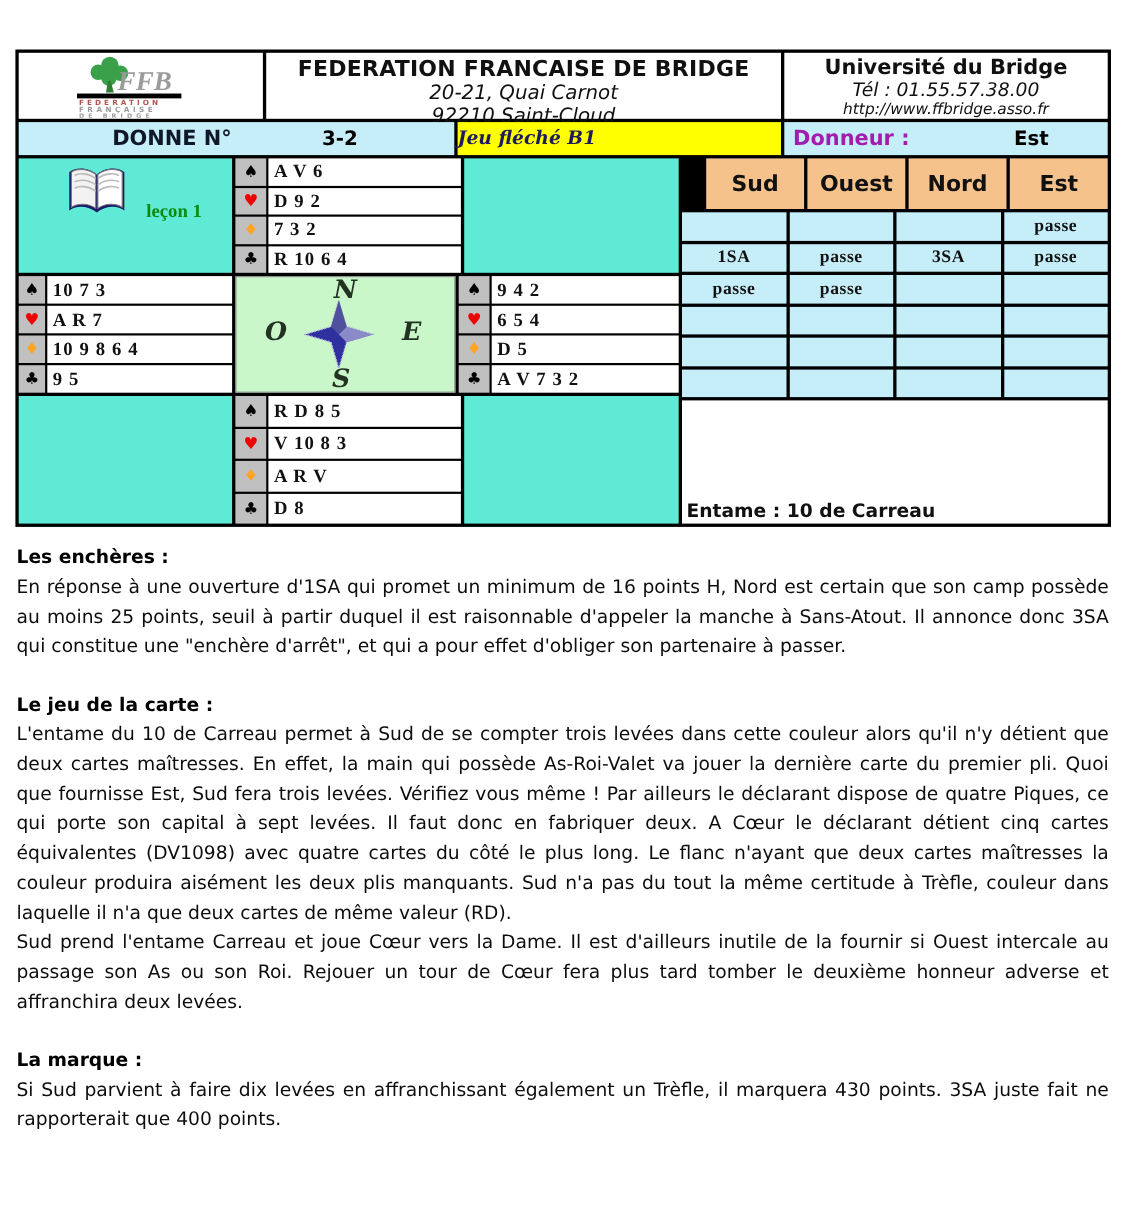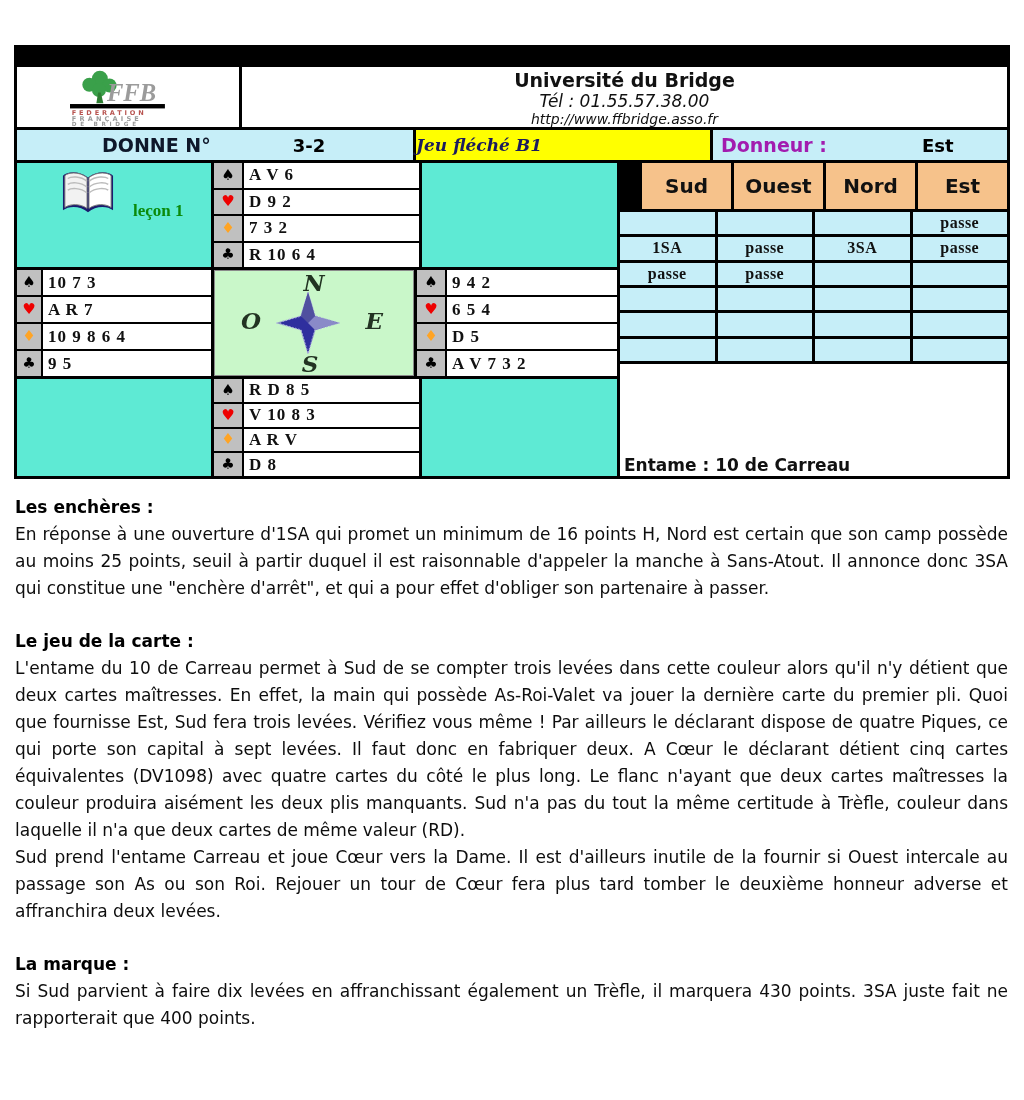--- a/index.html
+++ b/index.html
@@ -5,21 +5,21 @@
   html,body{margin:0;padding:0;background:#fff;}
   body{width:1024px;height:1100px;position:relative;font-family:"DejaVu Sans",sans-serif;color:#111;overflow:hidden;}
 
   
   .sheet{position:absolute;left:14px;top:45px;width:996px;height:434px;background:#000;
          padding:3px;box-sizing:border-box;display:flex;flex-direction:column;gap:3px;}
   .row{display:flex;gap:3px;}
   .cell{background:#fff;box-sizing:border-box;}
 
   
-  .r1{height:60px;margin-top:19px;}
+  .r1{height:60px;}
   .logo-cell{width:222px;display:flex;align-items:center;justify-content:center;}
   .center-cell{width:468px;display:flex;flex-direction:column;align-items:center;justify-content:space-evenly;padding:2px 0;}
   .org-name{font-weight:bold;font-size:20px;letter-spacing:.2px;}
   .addr{font-style:italic;font-size:18px;}
   .right-cell{flex:1;display:flex;flex-direction:column;align-items:center;justify-content:space-evenly;padding:2px 0;}
   .univ{font-weight:bold;font-size:19px;}
   .tel{font-style:italic;font-size:17px;}
   .url{font-style:italic;font-size:14px;}
 
   
@@ -100,20 +100,25 @@
           <circle cx="59" cy="20" r="8" fill="#3aa04a"></circle>
           <circle cx="47" cy="25" r="8" fill="#3aa04a"></circle>
           <path d="M46 28 L44 40 L52 40 L49 28 Z" fill="#2e7d32"></path>
           <text x="56" y="37" font-family="Liberation Serif, serif" font-style="italic" font-weight="bold" font-size="28" fill="#9b9b9b">FFB</text>
           <rect x="14" y="41" width="108" height="5" fill="#000"></rect>
           <text x="16" y="53" font-size="7.5" letter-spacing="3.2" font-weight="bold" fill="#b85450">FEDERATION</text>
           <text x="16" y="60" font-size="7.5" letter-spacing="3.6" font-weight="bold" fill="#9b9b9b">FRANÇAISE</text>
           <text x="16" y="66" font-size="6.5" letter-spacing="4.2" font-weight="bold" fill="#9b9b9b">DE BRIDGE</text>
         </svg>
       </div>
+      <div class="cell center-cell">
+        <div class="org-name">FEDERATION FRANCAISE DE BRIDGE</div>
+        <div class="addr">20-21, Quai Carnot</div>
+        <div class="addr">92210 Saint-Cloud</div>
+      </div>
       <div class="cell right-cell">
         <div class="univ">Université du Bridge</div>
         <div class="tel">Tél :  01.55.57.38.00</div>
         <div class="url">http://www.ffbridge.asso.fr</div>
       </div>
     </div>
 
     <div class="row r2">
       <div class="cell cyan donne-cell">
         <span class="donne-label">DONNE N°</span>

